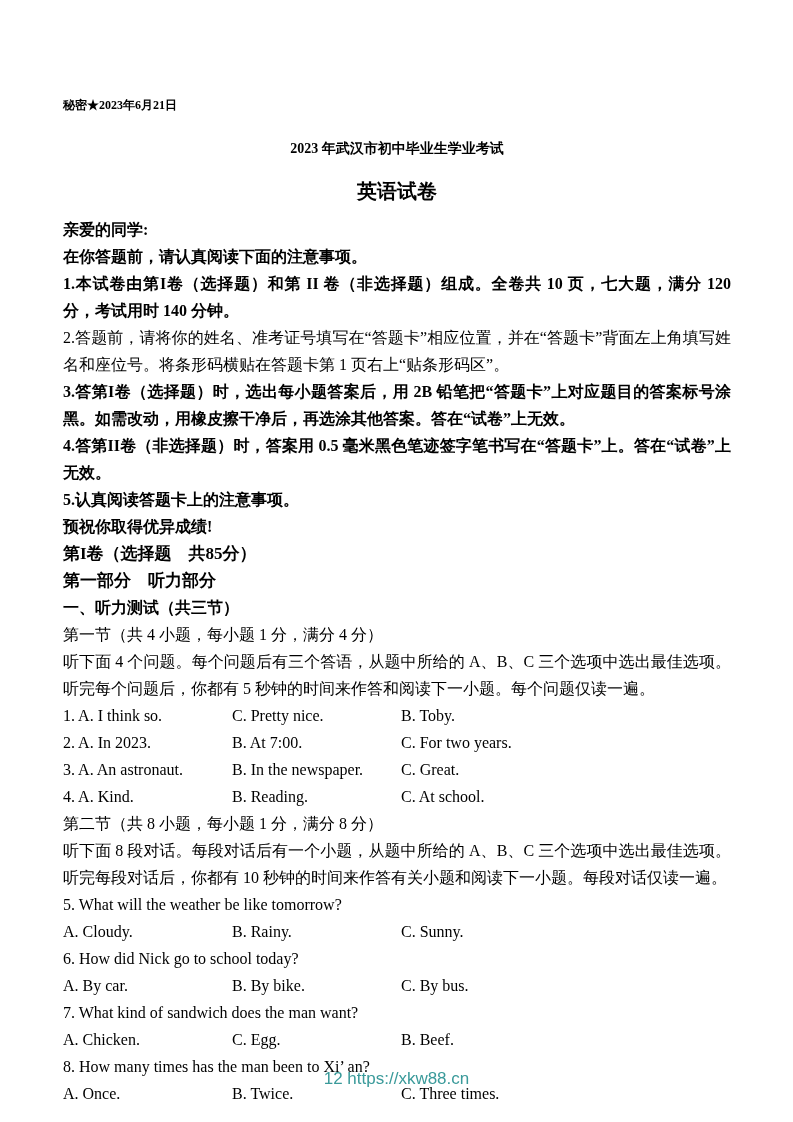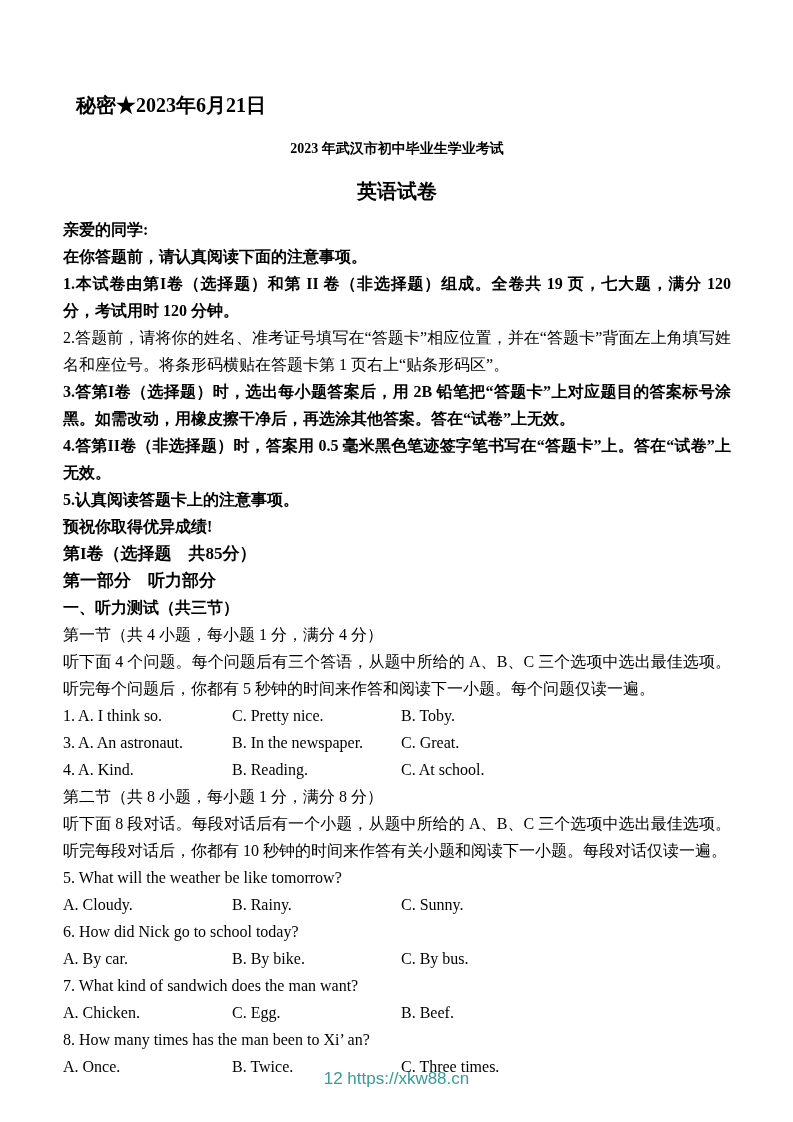--- a/index.html
+++ b/index.html
@@ -10,24 +10,23 @@
   }
   .page {
     position: relative;
     width: 793px;
     height: 1122px;
     margin: 0 auto;
     background: #ffffff;
     padding: 92px 62px 0 63px;
   }
   .secret {
-    font-size: 20px;
+    font-size: 12px;
     font-weight: bold;
     line-height: 26px;
-    margin-left: 13px;
   }
   .title {
     text-align: center;
     font-size: 14px;
     font-weight: bold;
     margin-top: 16px;
     line-height: 30px;
   }
   .subtitle {
     text-align: center;
@@ -65,39 +64,44 @@
 <div class="page">
 
   <div class="secret">秘密★2023年6月21日</div>
 
   <div class="title">2023 年武汉市初中毕业生学业考试</div>
   <div class="subtitle">英语试卷</div>
 
   <p class="b">亲爱的同学:</p>
   <p class="b">在你答题前，请认真阅读下面的注意事项。</p>
 
-  <p class="b just">1.本试卷由第I卷（选择题）和第 II 卷（非选择题）组成。全卷共 19 页，七大题，满分 120 分，考试用时 120 分钟。</p>
+  <p class="b just">1.本试卷由第I卷（选择题）和第 II 卷（非选择题）组成。全卷共 10 页，七大题，满分 120 分，考试用时 140 分钟。</p>
   <p class="just">2.答题前，请将你的姓名、准考证号填写在“答题卡”相应位置，并在“答题卡”背面左上角填写姓名和座位号。将条形码横贴在答题卡第 1 页右上“贴条形码区”。</p>
   <p class="b just">3.答第I卷（选择题）时，选出每小题答案后，用 2B 铅笔把“答题卡”上对应题目的答案标号涂黑。如需改动，用橡皮擦干净后，再选涂其他答案。答在“试卷”上无效。</p>
   <p class="b just">4.答第II卷（非选择题）时，答案用 0.5 毫米黑色笔迹签字笔书写在“答题卡”上。答在“试卷”上无效。</p>
   <p class="b">5.认真阅读答题卡上的注意事项。</p>
   <p class="b">预祝你取得优异成绩!</p>
 
   <p class="center b vol-heading">第I卷（选择题　共85分）</p>
   <p class="center b vol-heading">第一部分　听力部分</p>
 
   <p class="b">一、听力测试（共三节）</p>
 
   <p>第一节（共 4 小题，每小题 1 分，满分 4 分）</p>
   <p class="just">听下面 4 个问题。每个问题后有三个答语，从题中所给的 A、B、C 三个选项中选出最佳选项。听完每个问题后，你都有 5 秒钟的时间来作答和阅读下一小题。每个问题仅读一遍。</p>
 
   <div class="optrow">
     <span>1. A. I think so.</span>
     <span>C. Pretty nice.</span>
     <span>B. Toby.</span>
+  </div>
+  <div class="optrow">
+    <span>2. A. In 2023.</span>
+    <span>B. At 7:00.</span>
+    <span>C. For two years.</span>
   </div>
   <div class="optrow">
     <span>3. A. An astronaut.</span>
     <span>B. In the newspaper.</span>
     <span>C. Great.</span>
   </div>
   <div class="optrow">
     <span>4. A. Kind.</span>
     <span>B. Reading.</span>
     <span>C. At school.</span>

